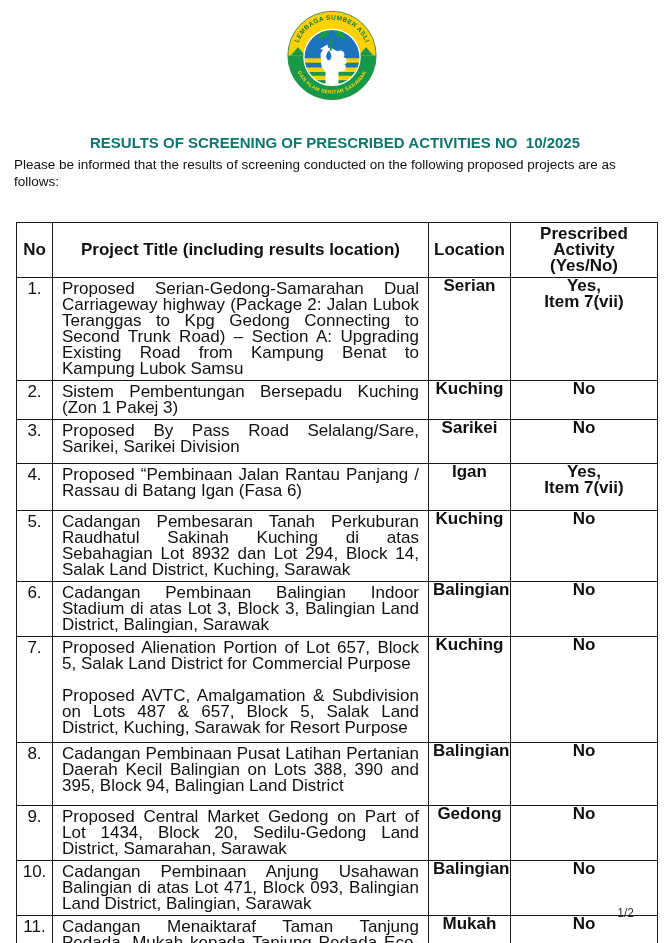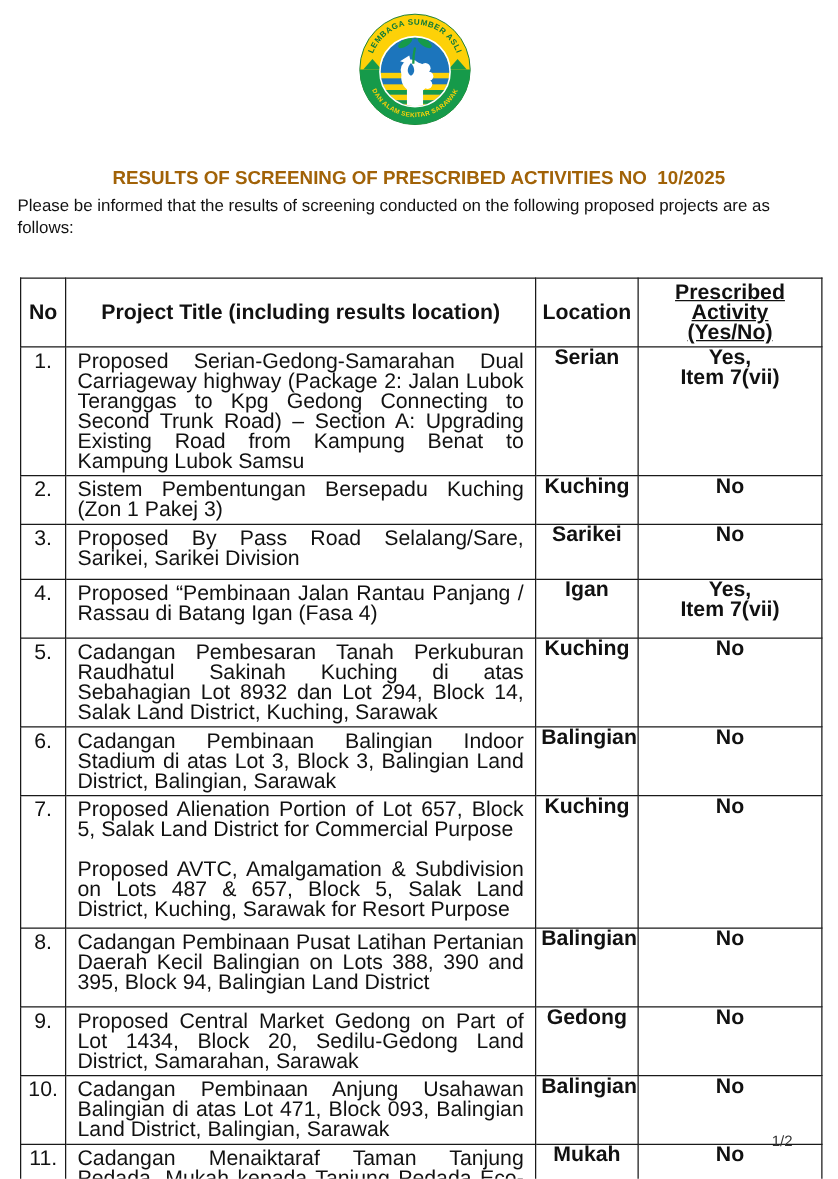--- a/index.html
+++ b/index.html
@@ -17,21 +17,21 @@
     position: absolute; top: 8px; left: 286px;
     width: 92px; height: 95px;
   }
   .logo-wrap svg { width: 92px; height: 95px; }
 
   .doc-title {
     position: absolute; top: 134px; left: 0; right: 0;
     text-align: center;
     font-size: 15px; font-weight: bold;
     white-space: pre;
-    color: #a16207;
+    color: #0f766e;
   }
 
   .intro {
     position: absolute; top: 156px; left: 14px; width: 644px;
     font-size: 13.5px; line-height: 17px;
     color: #111;
   }
 
   table#screening-table {
     position: absolute; top: 222px; left: 16px;
@@ -70,21 +70,21 @@
     text-align: justify;
     white-space: pre-line;
     padding: 3px 9px;
   }
   td.cell-loc, td.cell-pa {
     text-align: center;
     white-space: pre-line;
     padding: 0 4px;
     font-weight: bold;
   }
-  th.pa { white-space: pre-line; text-decoration: underline; }
+  th.pa { white-space: pre-line; }
 
   .page-number {
     position: absolute;
     top: 906px; right: 36px;
     font-size: 12px;
     color: #333;
   }
 </style>
 </head>
 <body>
@@ -181,21 +181,21 @@
         <td class="cell-pa">No</td>
       </tr>
       <tr>
         <td class="cell-no">3.</td>
         <td class="cell-title">Proposed By Pass Road Selalang/Sare, Sarikei, Sarikei Division</td>
         <td class="cell-loc">Sarikei</td>
         <td class="cell-pa">No</td>
       </tr>
       <tr>
         <td class="cell-no">4.</td>
-        <td class="cell-title">Proposed “Pembinaan Jalan Rantau Panjang / Rassau di Batang Igan (Fasa 4)</td>
+        <td class="cell-title">Proposed “Pembinaan Jalan Rantau Panjang / Rassau di Batang Igan (Fasa 6)</td>
         <td class="cell-loc">Igan</td>
         <td class="cell-pa">Yes,
 Item 7(vii)</td>
       </tr>
       <tr>
         <td class="cell-no">5.</td>
         <td class="cell-title">Cadangan Pembesaran Tanah Perkuburan Raudhatul Sakinah Kuching di atas Sebahagian Lot 8932 dan Lot 294, Block 14, Salak Land District, Kuching, Sarawak</td>
         <td class="cell-loc">Kuching</td>
         <td class="cell-pa">No</td>
       </tr>

